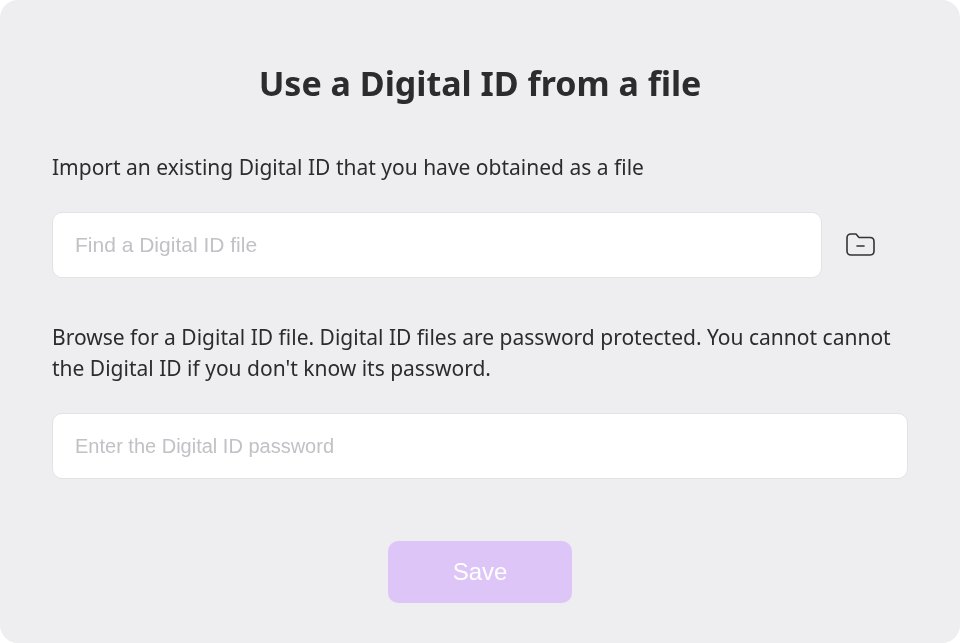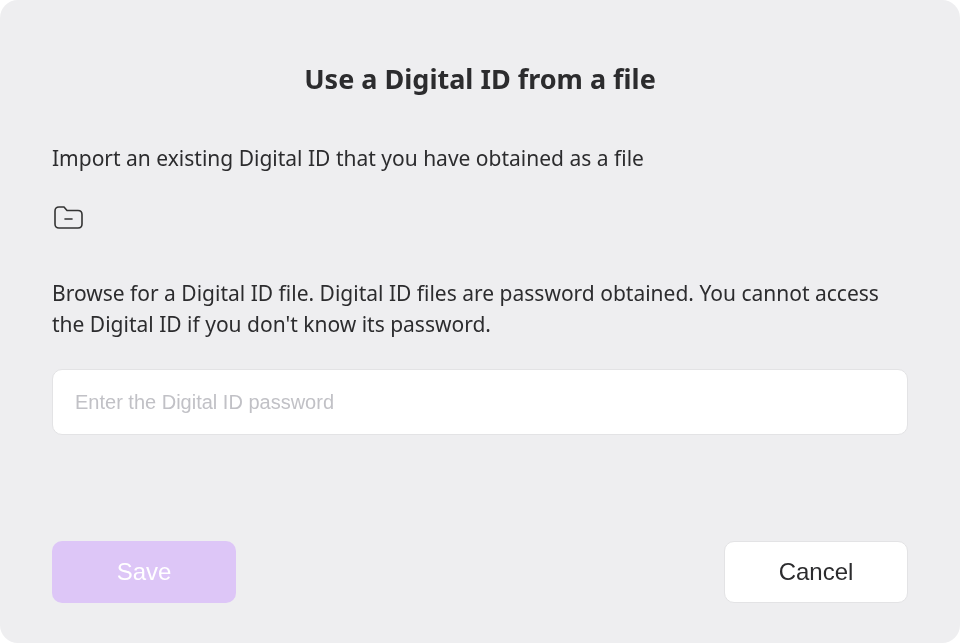--- a/index.html
+++ b/index.html
@@ -14,21 +14,21 @@
   .dialog {
     width: 960px;
     height: 643px;
     background: #eeeef0;
     border-radius: 18px;
     padding: 50px 52px 40px 52px;
     display: flex;
     flex-direction: column;
   }
   .title {
-    font-size: 27px;
+    font-size: 34px;
     font-weight: 700;
     color: #2c2c2e;
     text-align: center;
     margin: 10px 0 46px 0;
   }
   .label-heading {
     font-size: 21px;
     font-weight: 400;
     color: #2c2c2e;
     line-height: 1.45;
@@ -75,21 +75,21 @@
     border: none;
     padding: 0;
     cursor: pointer;
     display: flex;
     align-items: center;
     justify-content: center;
   }
   .spacer { flex: 1; }
   .button-row {
     display: flex;
-    justify-content: space-between;
+    justify-content: center;
     gap: 22px;
     margin-top: 8px;
   }
   .btn {
     min-width: 184px;
     height: 62px;
     border-radius: 10px;
     font-size: 24px;
     font-weight: 500;
     border: 1px solid transparent;
@@ -111,34 +111,34 @@
 </head>
 <body>
 
 <div class="dialog">
 
   <h1 class="title">Use a Digital ID from a file</h1>
 
   <div class="label-heading">Import an existing Digital ID that you have obtained as a file</div>
 
   <div class="row">
+    <input type="text" class="text-input" placeholder="Find a Digital ID file" style="">
     <button class="folder-btn">
       <span>
         <svg width="33" height="28" viewBox="0 0 33 28" fill="none" stroke="#333" stroke-width="1.6" stroke-linecap="round" stroke-linejoin="round">
           <path d="M3 8 C3 5.5 4.5 4 7 4 L12 4 L15 7.5 L26 7.5 C28.5 7.5 30 9 30 11.5 L30 21 C30 23.5 28.5 25 26 25 L7 25 C4.5 25 3 23.5 3 21 Z"></path>
           <line x1="13" y1="16" x2="20" y2="16"></line>
         </svg>
       </span>
     </button>
   </div>
 
-  <div class="label-heading">Browse for a Digital ID file. Digital ID files are password obtained. You cannot access the Digital ID if you don't know its password.</div>
+  <div class="label-heading">Browse for a Digital ID file. Digital ID files are password protected. You cannot cannot the Digital ID if you don't know its password.</div>
 
   <input type="password" class="password-input" placeholder="Enter the Digital ID password" style="">
 
   <div class="spacer"></div>
 
   <div class="button-row">
     <button class="btn btn-primary">Save</button>
-    <button class="btn btn-secondary">Cancel</button>
   </div>
 
 </div>
 
 </body></html>

